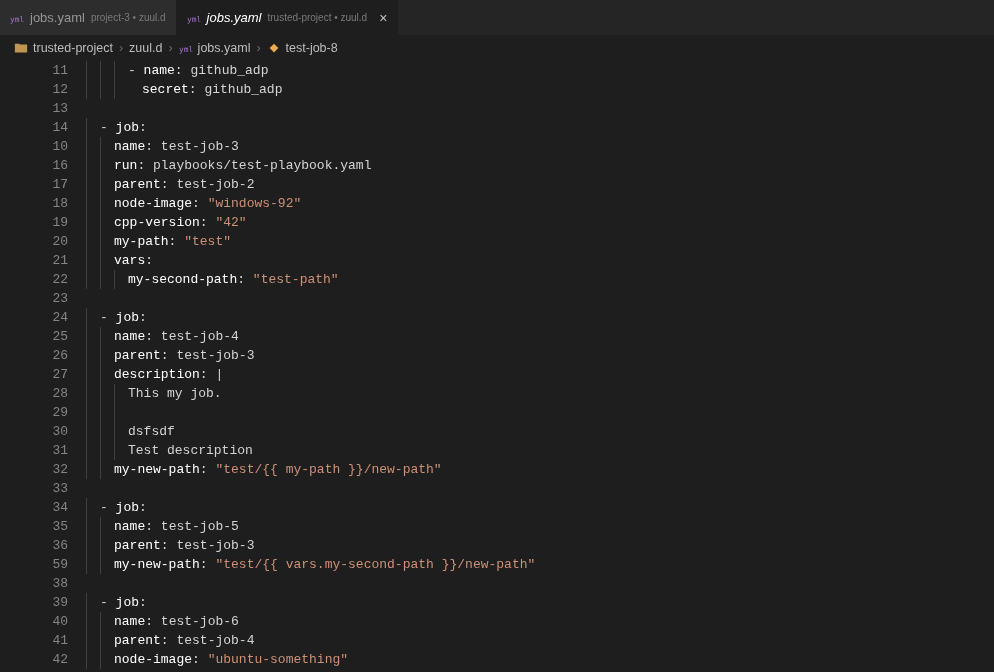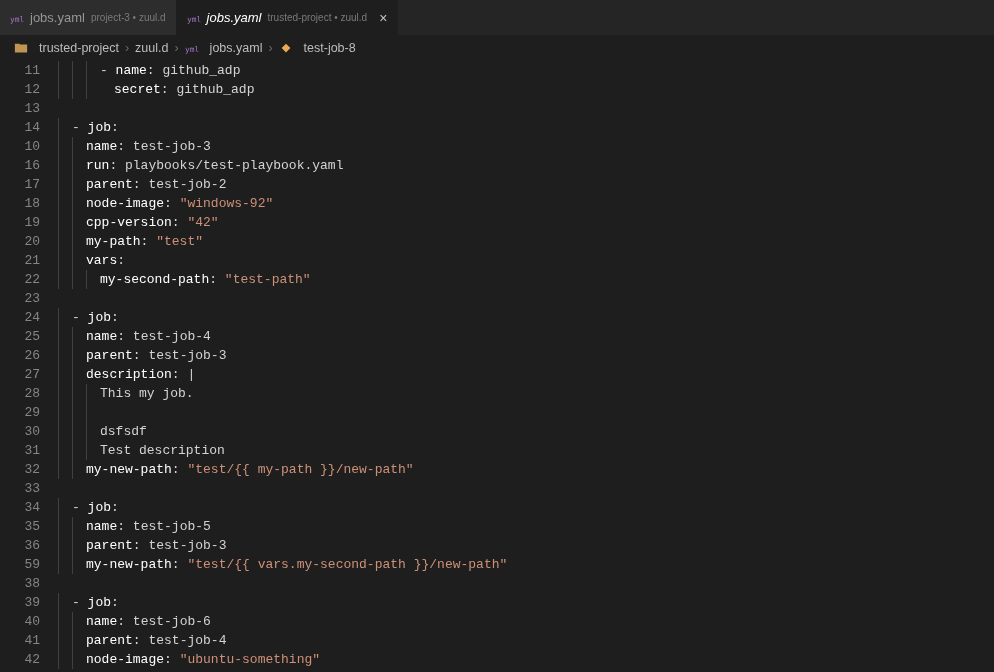--- a/index.html
+++ b/index.html
@@ -53,28 +53,29 @@
     align-items: center;
     height: 26px;
     padding: 0 14px;
     background: #1e1e1e;
     font-family: -apple-system, "Segoe UI", sans-serif;
     font-size: 12.5px;
     color: #bdbdbd;
     gap: 4px;
   }
   .breadcrumbs .sep { color: #6e6e6e; padding: 0 2px; }
-  .bc-item { display: flex; align-items: center; gap: 11px; }
+  .bc-item { display: flex; align-items: center; gap: 5px; }
   .folder-icon, .sym-icon {
     width: 14px; height: 14px; display:inline-block;
   }
   .editor {
     display: flex;
     height: calc(100% - 61px);
     position: relative;
+    margin-left: 28px;
   }
   .gutter {
     width: 58px;
     text-align: right;
     color: #858585;
     padding-right: 18px;
     user-select: none;
     flex-shrink: 0;
   }
   .gutter .ln { height: 19px; line-height: 19px; font-size: 13px;}

